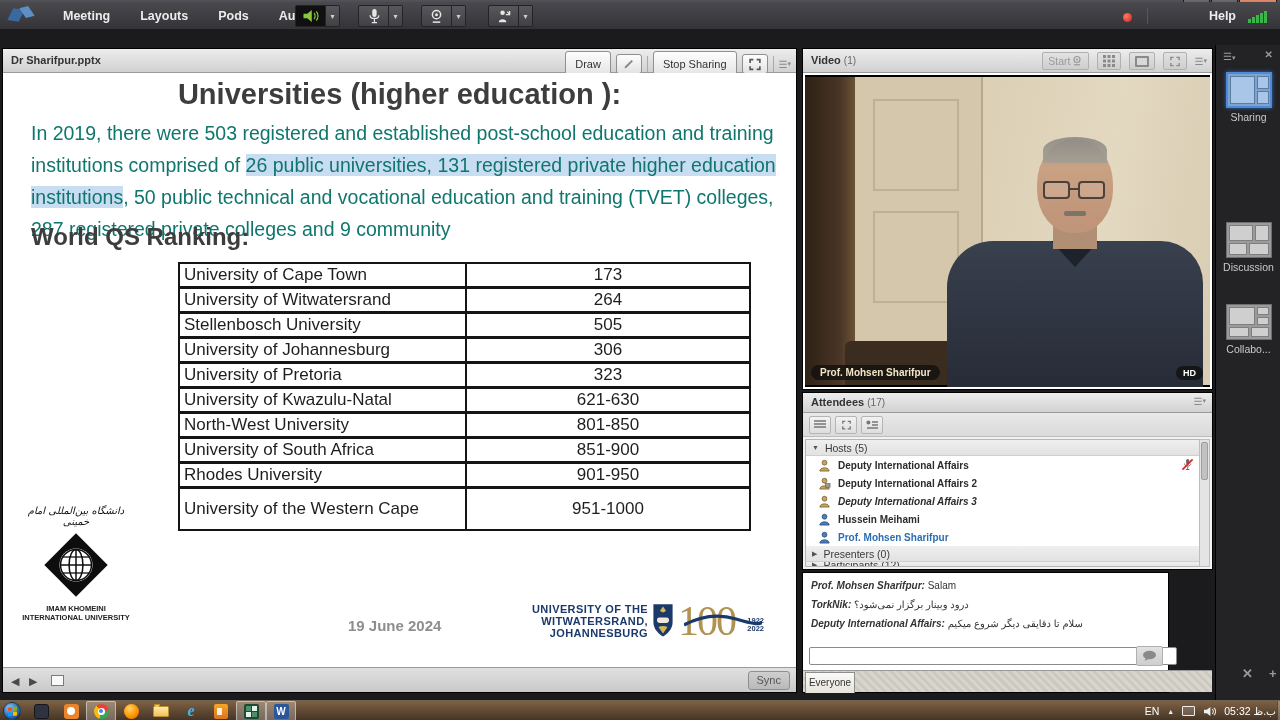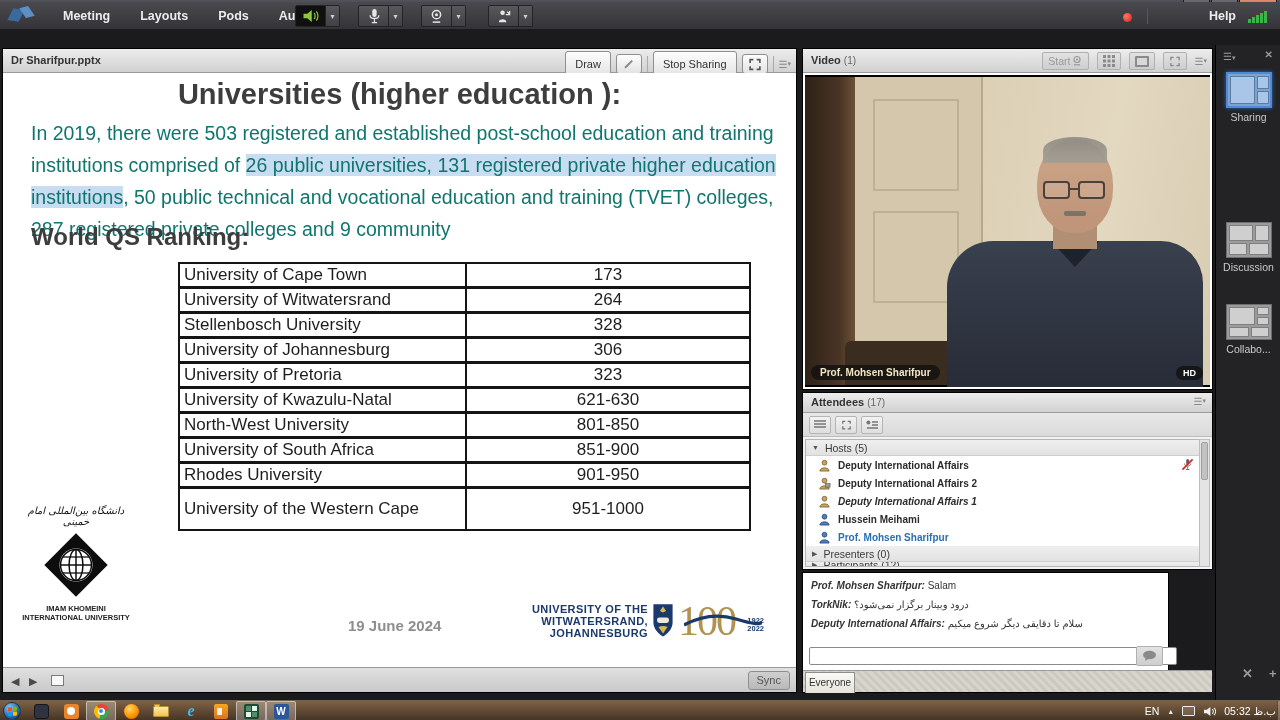--- a/index.html
+++ b/index.html
@@ -309,21 +309,21 @@
         <tr>
             <td class="uni">University of Cape Town</td>
             <td class="rank">173</td>
           </tr>
         <tr>
             <td class="uni">University of Witwatersrand</td>
             <td class="rank">264</td>
           </tr>
         <tr>
             <td class="uni">Stellenbosch University</td>
-            <td class="rank">328</td>
+            <td class="rank">505</td>
           </tr>
         <tr>
             <td class="uni">University of Johannesburg</td>
             <td class="rank">306</td>
           </tr>
         <tr>
             <td class="uni">University of Pretoria</td>
             <td class="rank">323</td>
           </tr>
         <tr>
@@ -525,21 +525,21 @@
           <path d="M2 13c0-4.6 10-4.6 10 0z" fill="#caa45f" stroke="#6e5526" stroke-width=".8"></path>
           <rect x="8" y="7" width="5" height="4" fill="#9a9a9a" stroke="#555" stroke-width=".6"></rect>
         </svg>
       <span class="nm">Deputy International Affairs 2</span>
     </div>
     <div class="mrow italic">
       <svg width="13" height="13" viewBox="0 0 14 14">
           <circle cx="7" cy="4" r="2.6" fill="#caa45f" stroke="#6e5526" stroke-width=".8"></circle>
           <path d="M2 13c0-4.6 10-4.6 10 0z" fill="#caa45f" stroke="#6e5526" stroke-width=".8"></path>
         </svg>
-      <span class="nm">Deputy International Affairs 1</span>
+      <span class="nm">Deputy International Affairs 3</span>
     </div>
     <div class="mrow">
       <svg width="13" height="13" viewBox="0 0 14 14">
           <circle cx="7" cy="4" r="2.6" fill="#4a7fc0" stroke="#1f3e66" stroke-width=".8"></circle>
           <path d="M2 13c0-4.6 10-4.6 10 0z" fill="#4a7fc0" stroke="#1f3e66" stroke-width=".8"></path>
         </svg>
       <span class="nm">Hussein Meihami</span>
     </div>
     <div class="mrow blue">
       <svg width="13" height="13" viewBox="0 0 14 14">

